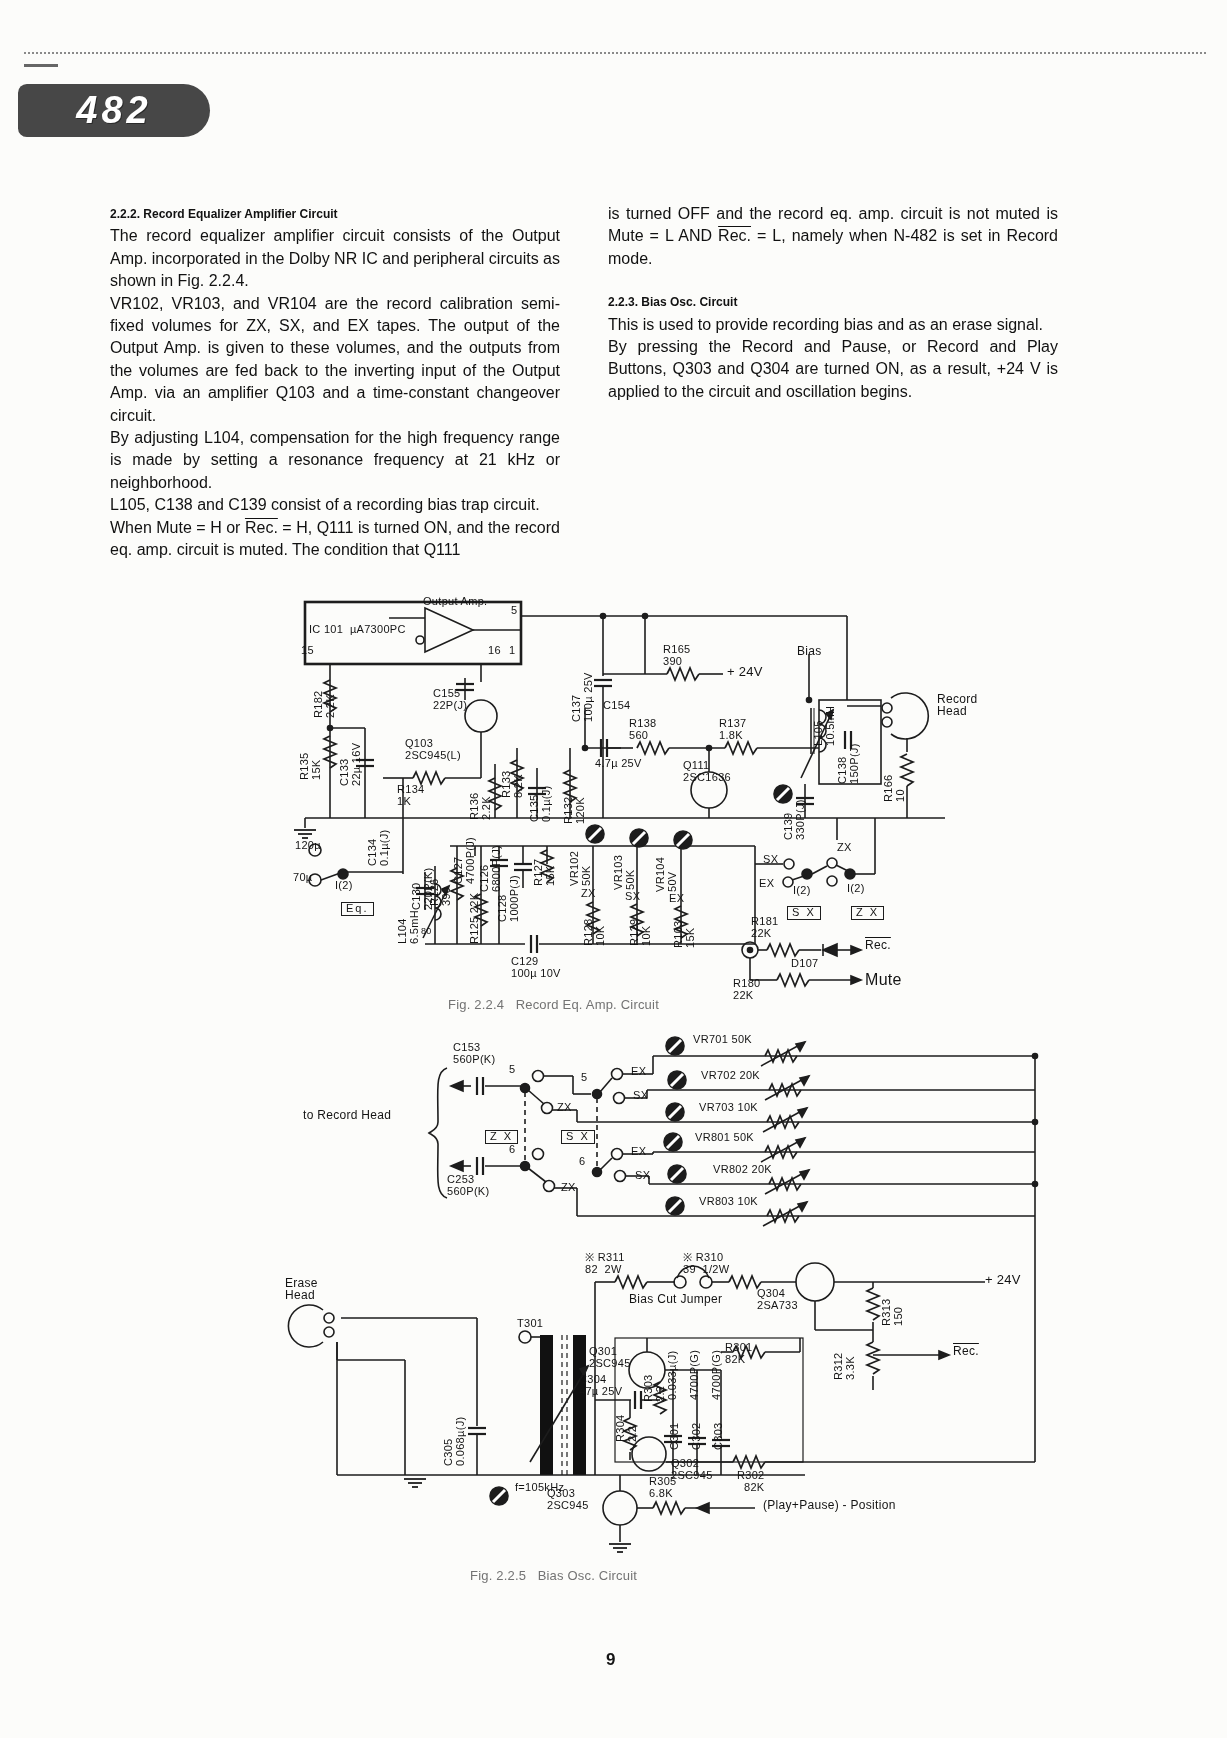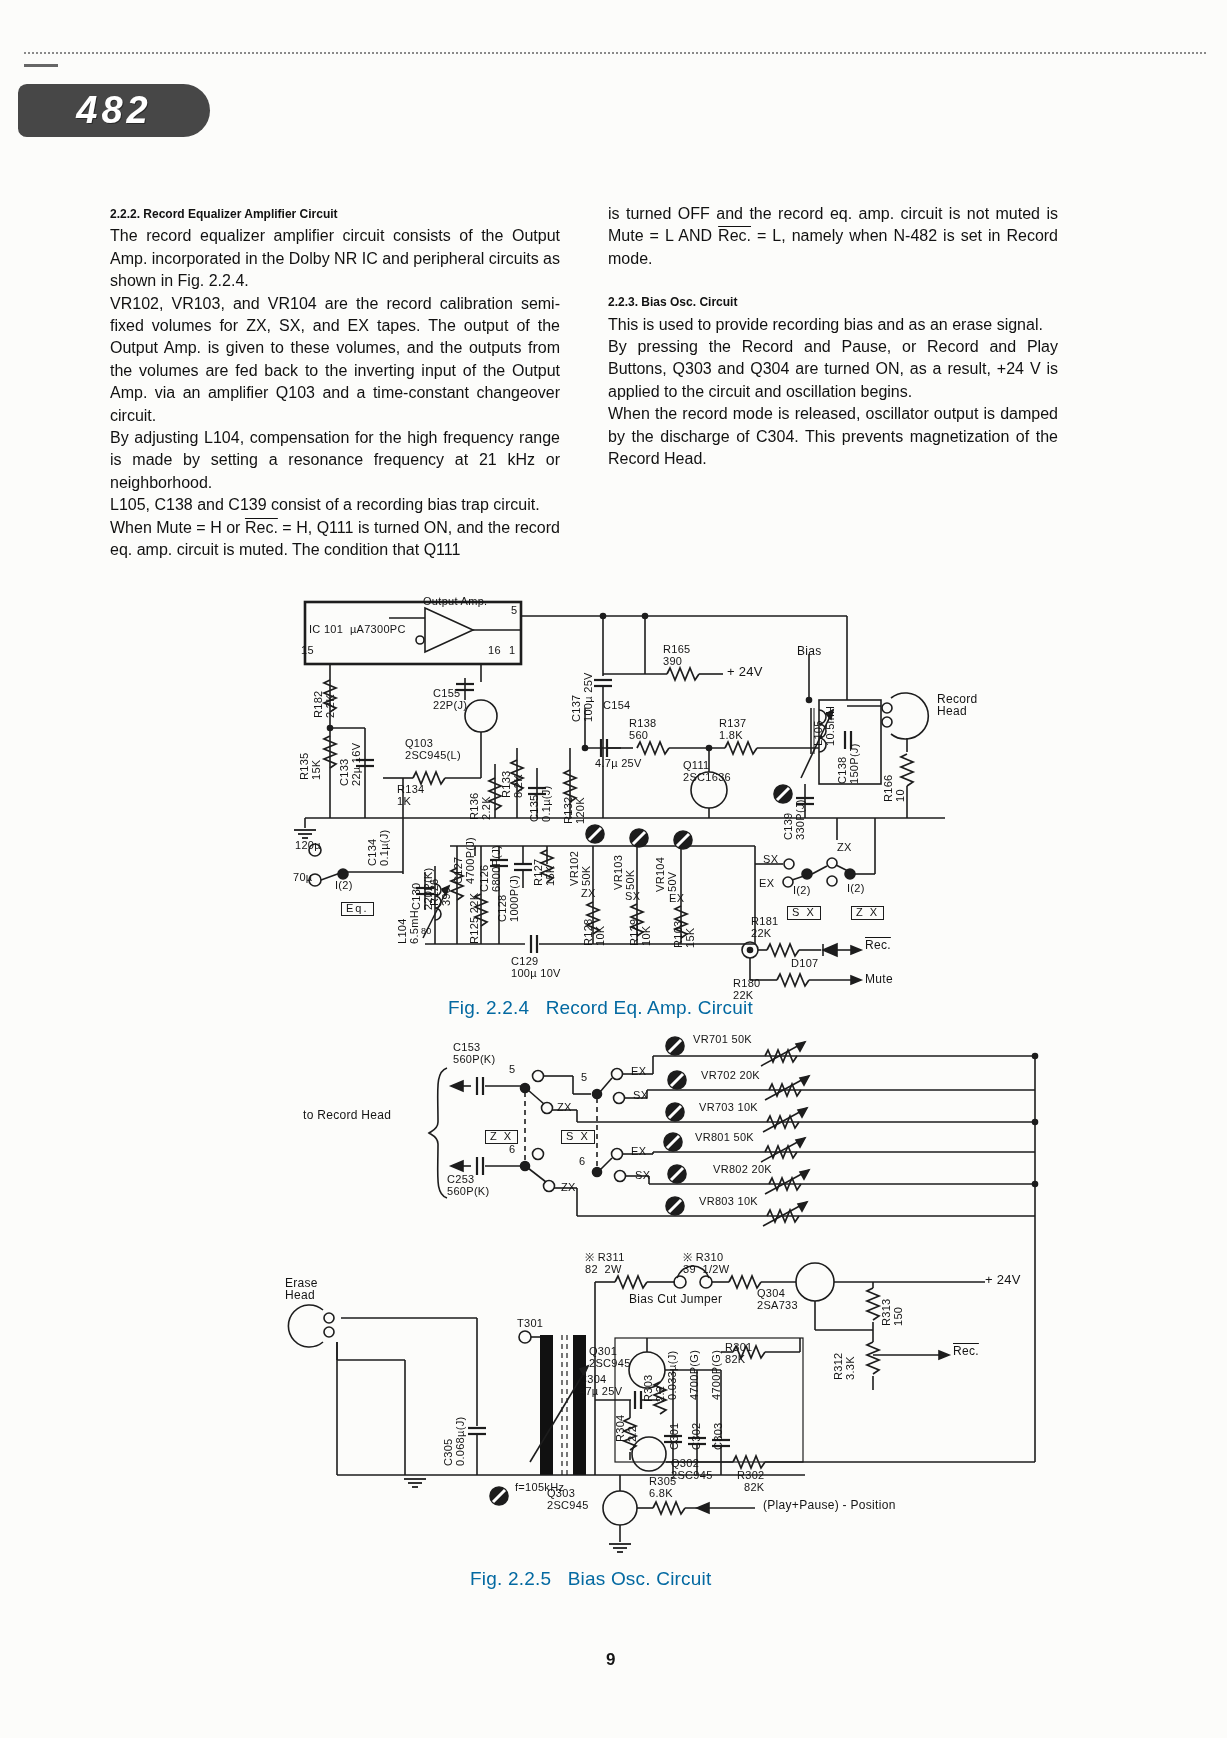--- a/index.html
+++ b/index.html
@@ -16,21 +16,21 @@
   .col h3{font-size:12px;line-height:22.4px;font-weight:bold}
   .col p{margin:0}
   .mt{margin-top:21px}
   .ovl{text-decoration:overline}
   .fig{position:absolute}
   .fig svg{position:absolute;left:0;top:0}
   .sl{position:absolute;font-size:11px;line-height:11.5px;letter-spacing:.3px;white-space:pre;color:#141414}
   .rot{transform:rotate(-90deg);transform-origin:0 0}
   .box{border:1.7px solid #1d1d1d;padding:0 4px;letter-spacing:2px}
   .ov{text-decoration:overline}
-  .caption{position:absolute;font-size:19px;letter-spacing:.2px;white-space:pre;color:#0369a1}
+  .caption{position:absolute;font-size:13px;letter-spacing:.2px;white-space:pre;color:#737373}
   .pageno{position:absolute;font-size:17px;font-weight:bold}
 </style>
 </head>
 <body>
 
 <div class="page">
 
   <div class="toprule"></div>
   <div class="toprule2"></div>
   <div class="badge">
@@ -44,21 +44,20 @@
     <p>By adjusting L104, compensation for the high frequency range is made by setting a resonance frequency at 21 kHz or neighborhood.</p>
     <p>L105, C138 and C139 consist of a recording bias trap circuit.</p>
     <p><span>When Mute = H or </span><span class="ovl">Rec.</span><span> = H, Q111 is turned ON, and the record eq. amp. circuit is muted. The condition that Q111</span></p>
   </div>
 
   <div class="col" style="left:608px;top:203px">
     <p><span>is turned OFF and the record eq. amp. circuit is not muted is Mute = L AND </span><span class="ovl">Rec.</span><span> = L, namely when N-482 is set in Record mode.</span></p>
     <h3 class="mt">2.2.3.  Bias Osc. Circuit</h3>
     <p>This is used to provide recording bias and as an erase signal.</p>
     <p>By pressing the Record and Pause, or Record and Play Buttons, Q303 and Q304 are turned ON, as a result, +24 V is applied to the circuit and oscillation begins.</p>
-    <p>When the record mode is released, oscillator output is damped by the discharge of C304. This prevents magnetization of the Record Head.</p>
   </div>
 
   <div class="fig" style="left:285px;top:588px;width:690px;height:415px">
     <svg width="690" height="415" viewBox="0 0 690 415">
       <defs>
         <g id="rh" stroke="#1d1d1d" stroke-width="1.7" fill="none">
             <path d="M0,0 l3,-6 5,12 5,-12 5,12 5,-12 5,12 4,-6"></path>
           </g>
         <g id="rv" stroke="#1d1d1d" stroke-width="1.7" fill="none">
             <path d="M0,0 l-6,3 12,5 -12,5 12,5 -12,5 12,5 -6,4"></path>
@@ -279,21 +278,21 @@
       <span class="sl" style="left: 474px; top: 290px;">EX</span>
       <span class="sl" style="left: 552px; top: 254px;">ZX</span>
       <span class="sl" style="left: 508px; top: 297px;">I(2)</span>
       <span class="sl" style="left: 562px; top: 295px;">I(2)</span>
       <span class="sl box" style="left: 502px; top: 318px;">S X</span>
       <span class="sl box" style="left: 566px; top: 318px;">Z X</span>
       <span class="sl" style="left: 466px; top: 328px;">R181
 22K</span>
       <span class="sl" style="left: 506px; top: 370px;">D107</span>
       <span class="sl ov" style="left: 580px; top: 352px; font-size: 12px;">Rec.</span>
-      <span class="sl" style="left: 580px; top: 386px; font-size: 12px;">Mute</span>
+      <span class="sl" style="left: 580px; top: 386px; font-size: 16px;">Mute</span>
       <span class="sl" style="left: 448px; top: 390px;">R180
 22K</span>
       <span class="sl" style="left: 226px; top: 368px;">C129
 100µ 10V</span>
       <span class="sl" style="left: 136px; top: 338px; font-size: 9px;">80</span>
       <span class="sl rot" style="left: 286px; top: 134px;">C137
 100µ 25V</span>
       <span class="sl rot" style="left: 528px; top: 158px;">L105
 10.5mH</span>
       <span class="sl rot" style="left: 552px; top: 196px;">C138

